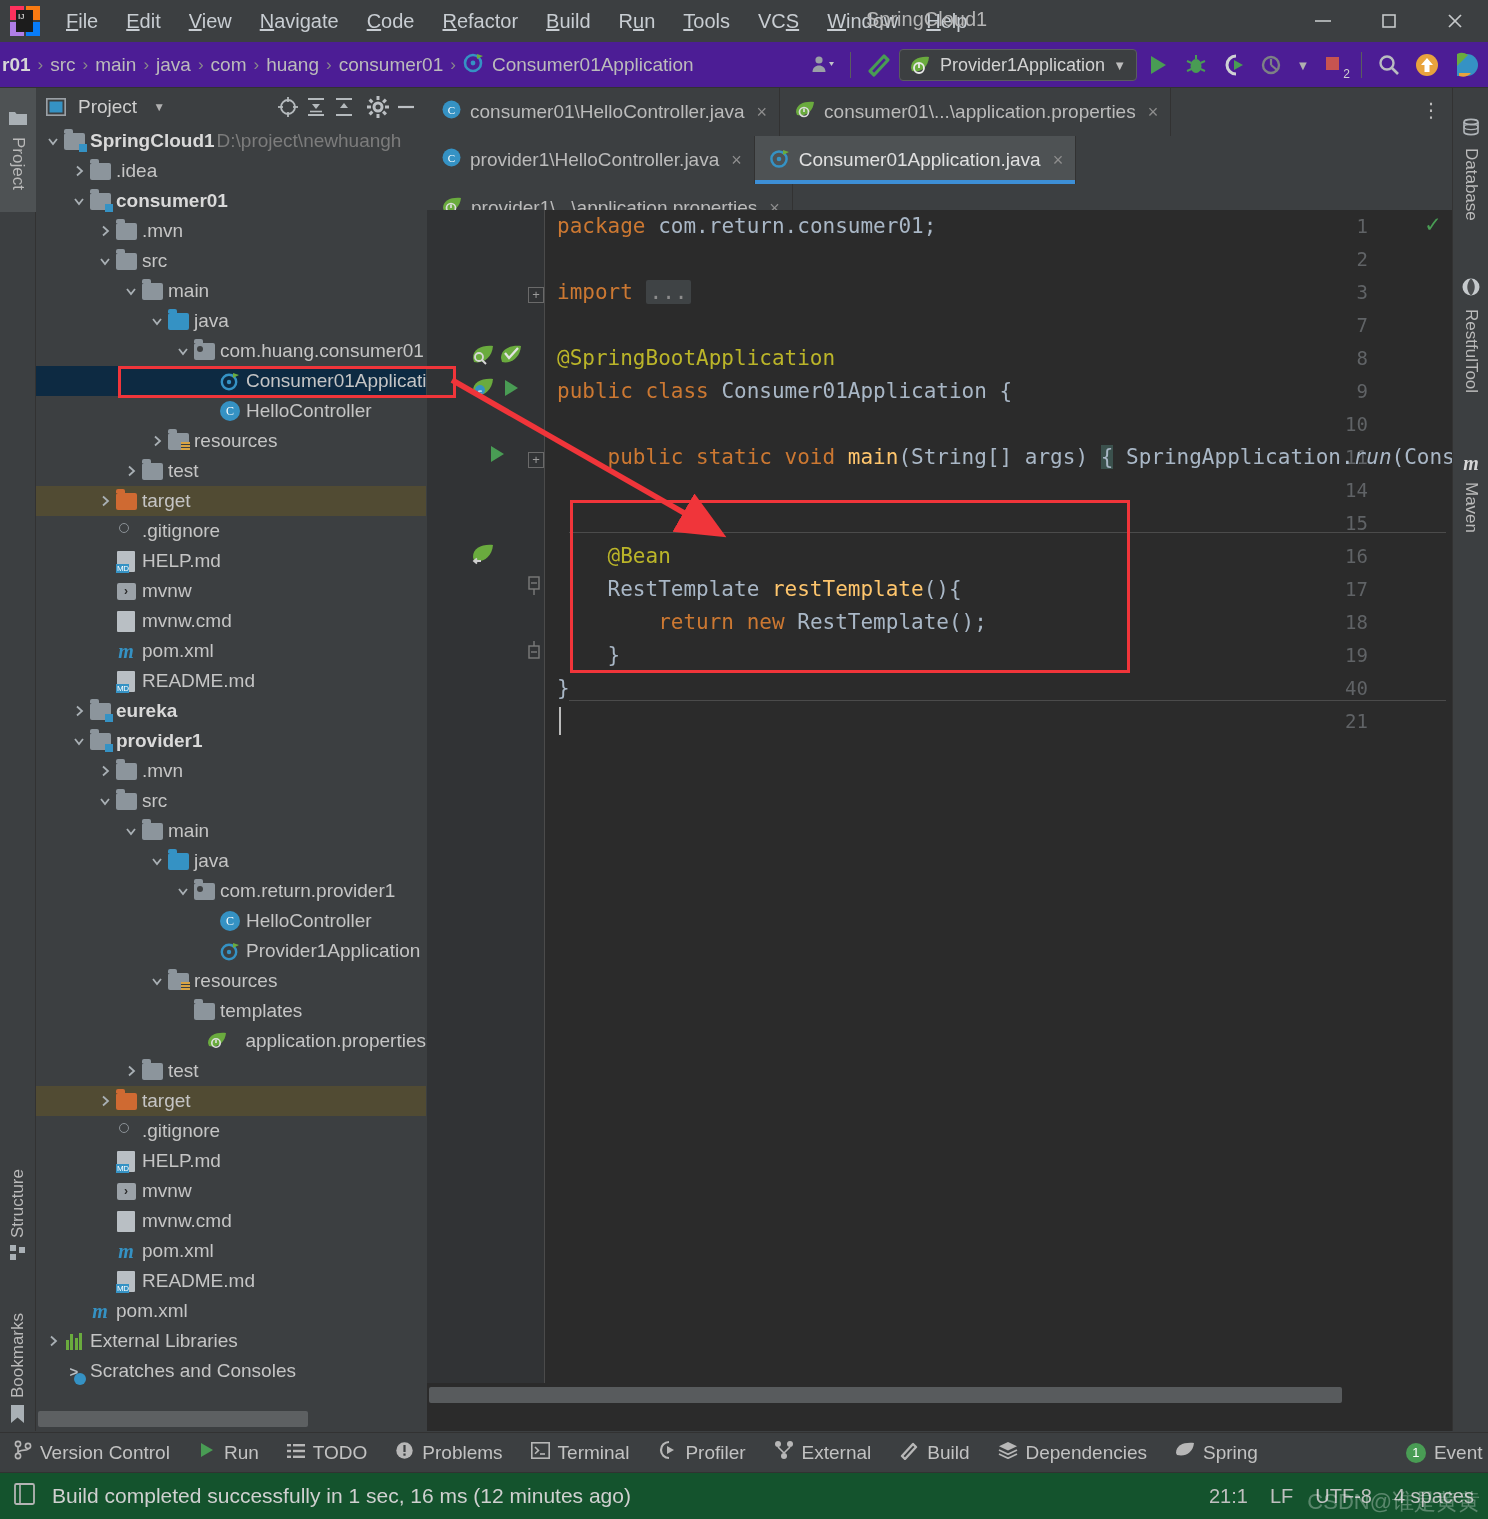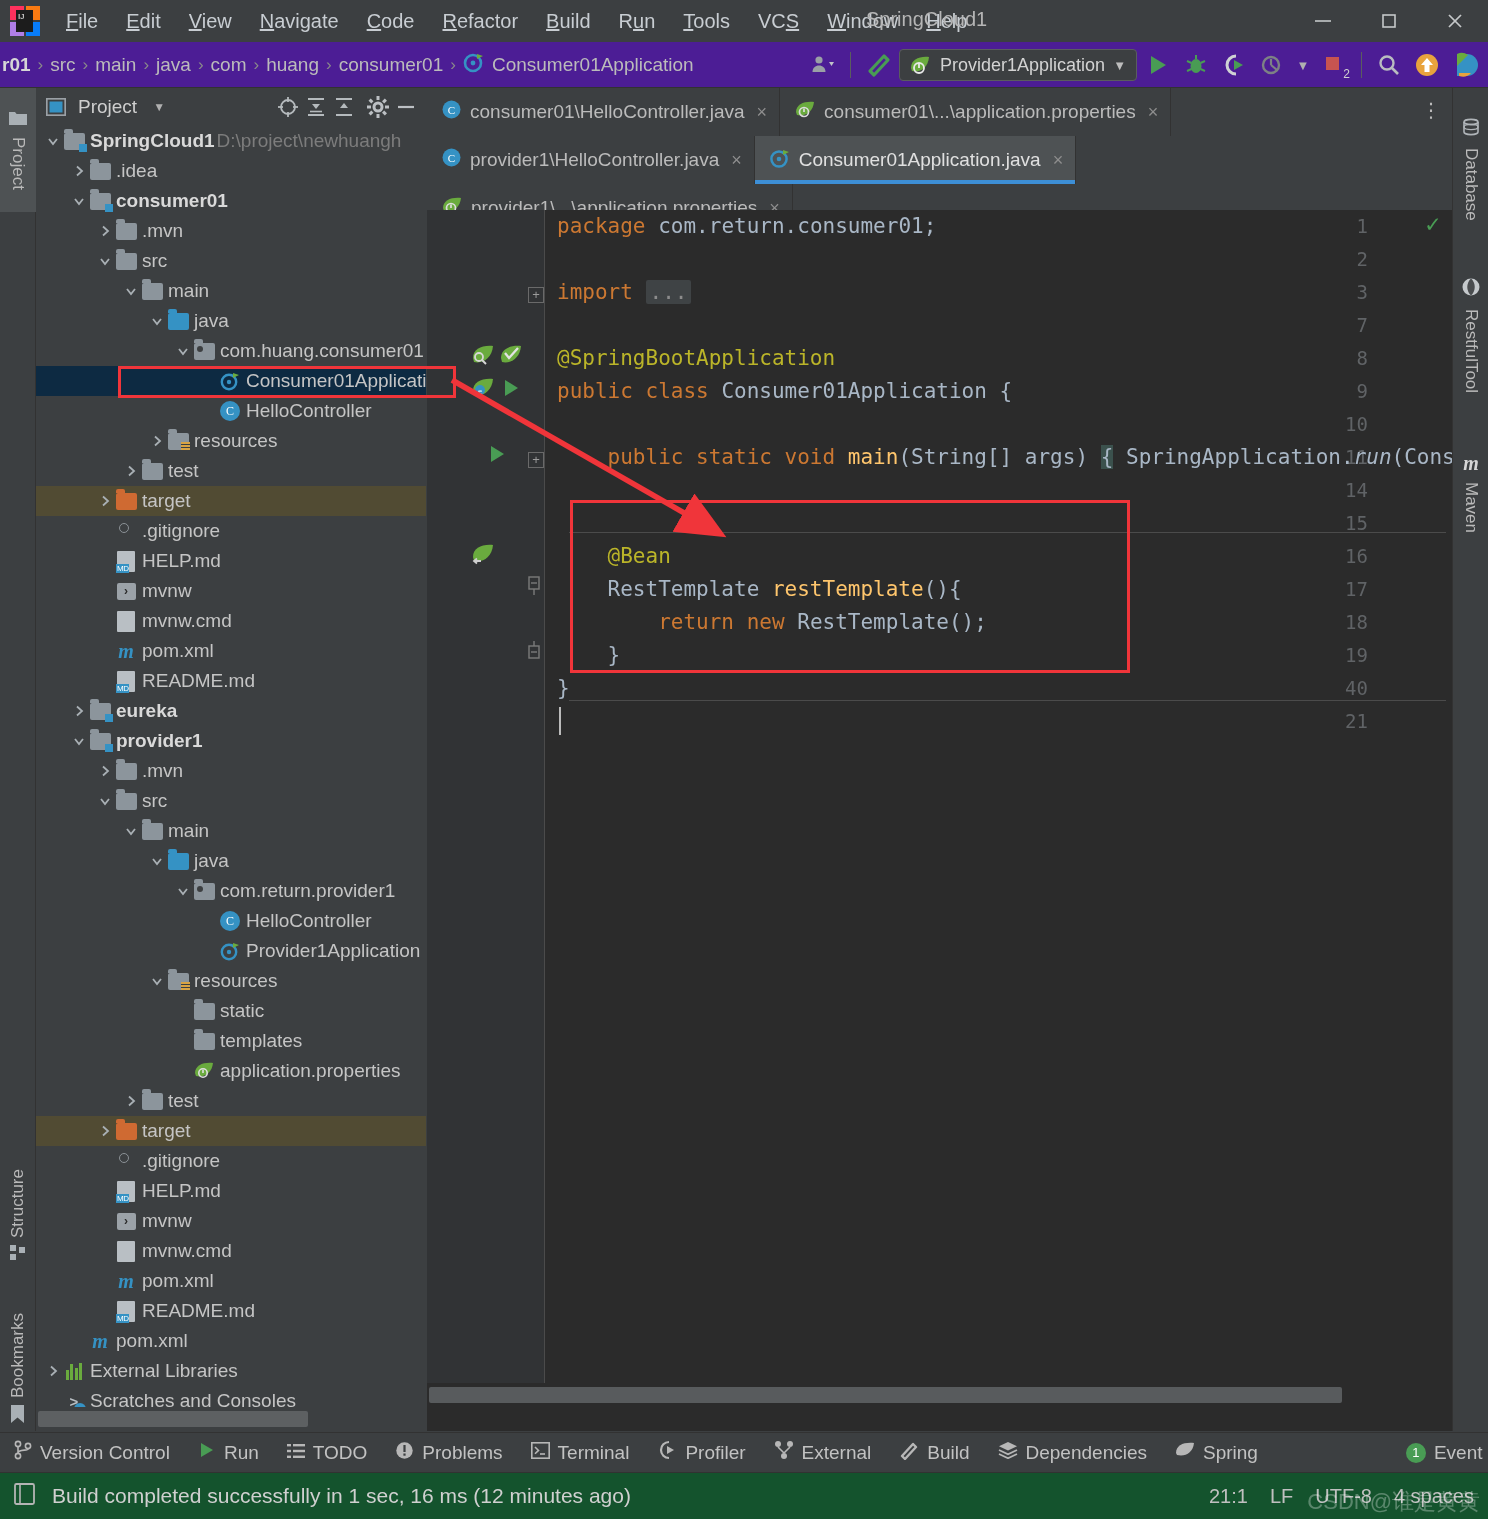--- a/index.html
+++ b/index.html
@@ -778,30 +778,23 @@
               <span class="res"></span>
             </span>
           </span>
           <span class="lbl">resources</span>
         </div>
         <div class="trow" style="padding-left: 138px;">
           <span class="arrow"></span>
           <span class="ic">
             <span class="fld"></span>
           </span>
-          <span class="lbl">static</span>
-        </div>
-        <div class="trow" style="padding-left: 138px;">
-          <span class="arrow"></span>
-          <span class="ic">
-            <span class="fld"></span>
-          </span>
           <span class="lbl">templates</span>
         </div>
-        <div class="trow" style="padding-left: 138px;">
+        <div class="trow" style="padding-left: 138px; justify-content: space-between;">
           <span class="arrow"></span>
           <span class="ic">
             <svg width="22" height="20" viewBox="0 0 22 20">
               <path d="M2 12 C2 4, 11 1, 20 2 C19 12, 11 17, 3 15 Z" fill="#6aab3e"></path>
               <circle cx="10" cy="12" r="4.2" fill="none" stroke="#e0e0e0" stroke-width="1.6"></circle>
               <line x1="10" y1="12" x2="10" y2="8.8" stroke="#e0e0e0" stroke-width="1.6"></line>
             </svg>
           </span>
           <span class="lbl">application.properties</span>
         </div>

